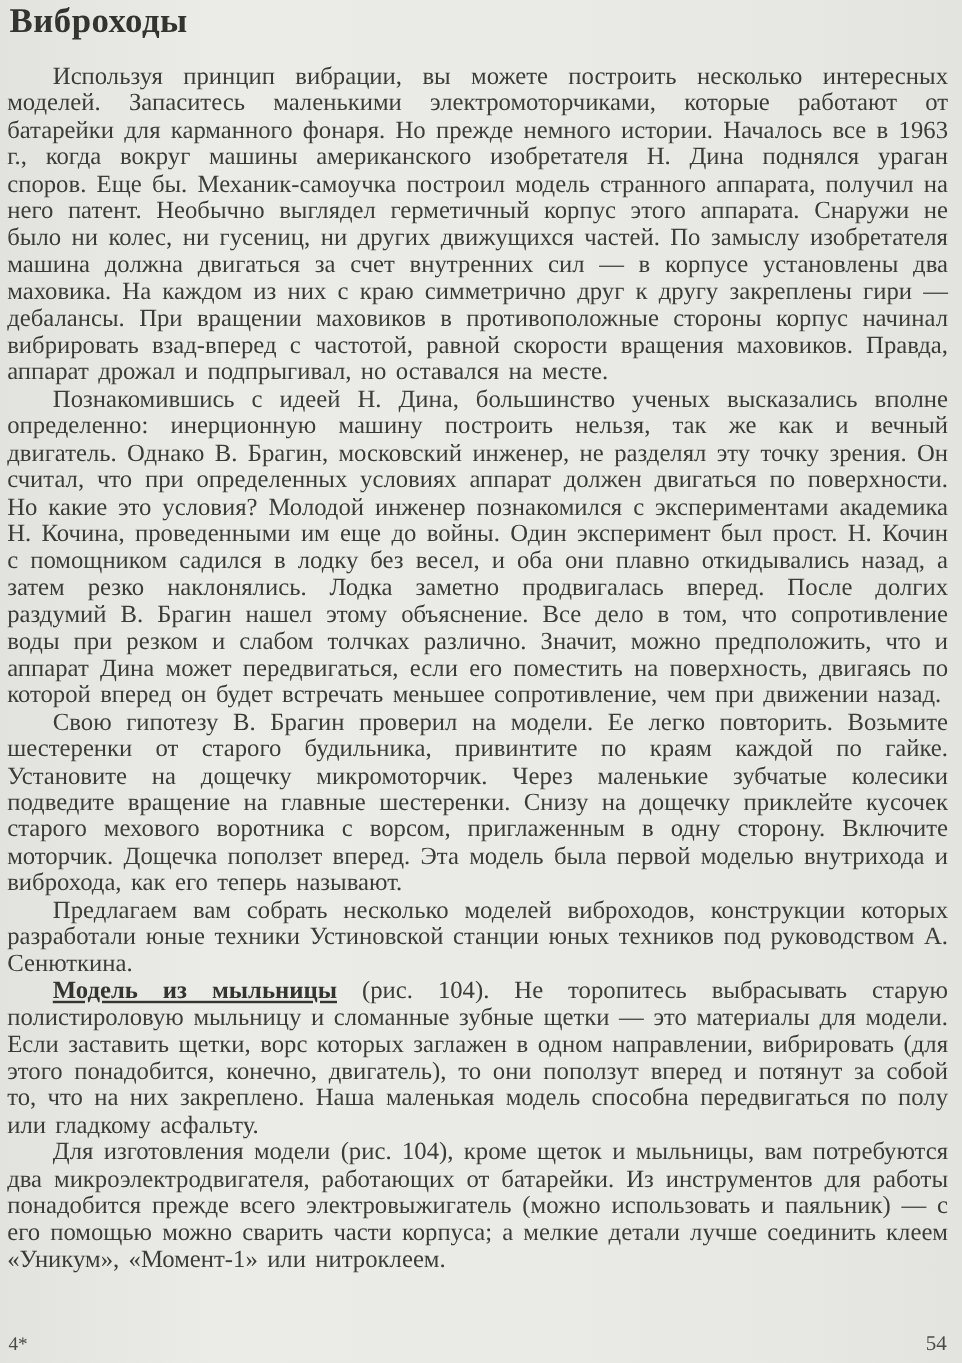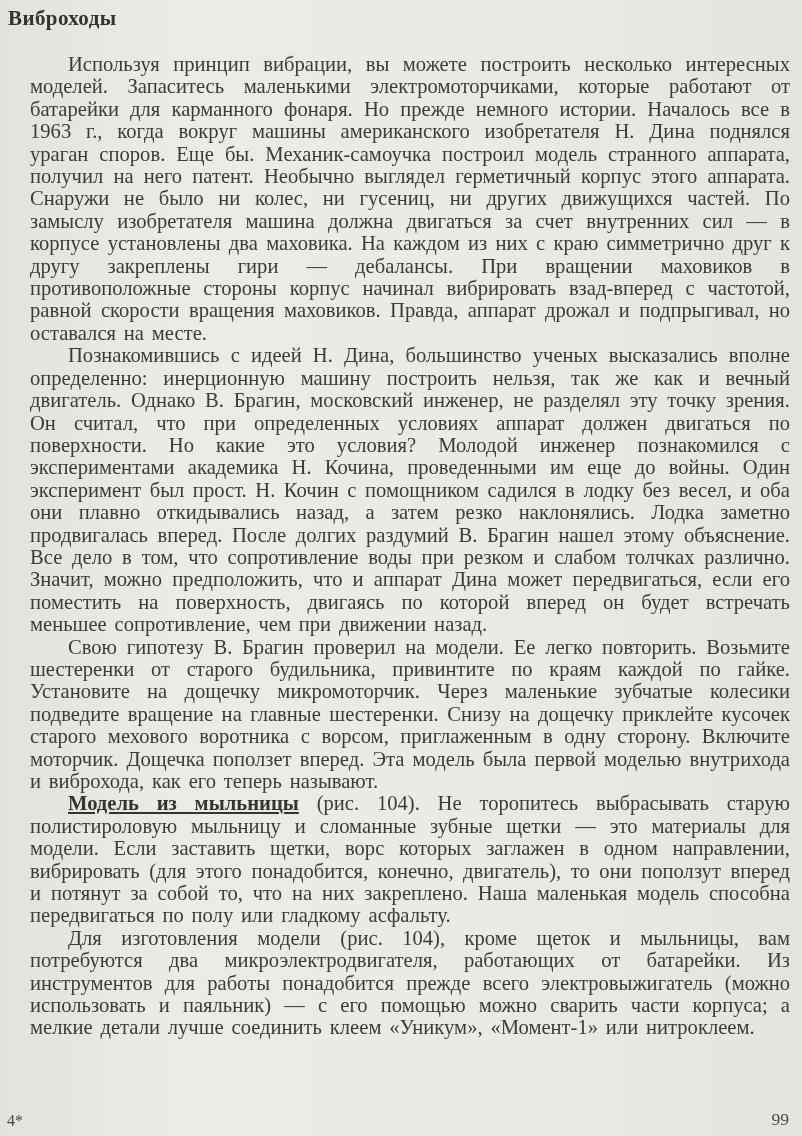--- a/index.html
+++ b/index.html
@@ -13,29 +13,28 @@
     height: 1136px;
     box-sizing: border-box;
     overflow: hidden;
     background: linear-gradient(to right, #e2e2de 0%, #ebebe7 22%, #eaeae6 55%, #e7e7e3 82%, #e3e3df 100%);
     color: #38383486;
     font-family: "Liberation Serif", "DejaVu Serif", serif;
     padding: 4px 12px 0 6px;
   }
   .title {
     margin: 0 0 0 2px;
-    font-size: 21px;
+    font-size: 29px;
     line-height: 28px;
     font-weight: bold;
     letter-spacing: 0.4px;
     color: #34342f;
   }
   .text-column {
     margin-top: 21px;
-    margin-left: 24px;
   }
   .text-column p {
     margin: 0;
     text-align: justify;
     text-indent: 38px;
     font-size: 20.6px;
     line-height: 22.4px;
     word-spacing: 0.13em;
     color: #3b3b37;
   }
@@ -66,25 +65,26 @@
   <h1 class="title">Виброходы</h1>
 
   <div class="text-column">
 
     <p><span class="lead-bold"></span><span>Используя принцип вибрации, вы можете построить несколько интересных моделей. Запаситесь маленькими электромоторчиками, которые работают от батарейки для карманного фонаря. Но прежде немного истории. Началось все в 1963 г., когда вокруг машины американского изобретателя Н. Дина поднялся ураган споров. Еще бы. Механик-самоучка построил модель странного аппарата, получил на него патент. Необычно выглядел герметичный корпус этого аппарата. Снаружи не было ни колес, ни гусениц, ни других движущихся частей. По замыслу изобретателя машина должна двигаться за счет внутренних сил — в корпусе установлены два маховика. На каждом из них с краю симметрично друг к другу закреплены гири — дебалансы. При вращении маховиков в противоположные стороны корпус начинал вибрировать взад-вперед с частотой, равной скорости вращения маховиков. Правда, аппарат дрожал и подпрыгивал, но оставался на месте.</span></p>
 
     <p><span class="lead-bold"></span><span>Познакомившись с идеей Н. Дина, большинство ученых высказались вполне определенно: инерционную машину построить нельзя, так же как и вечный двигатель. Однако В. Брагин, московский инженер, не разделял эту точку зрения. Он считал, что при определенных условиях аппарат должен двигаться по поверхности. Но какие это условия? Молодой инженер познакомился с экспериментами академика Н. Кочина, проведенными им еще до войны. Один эксперимент был прост. Н. Кочин с помощником садился в лодку без весел, и оба они плавно откидывались назад, а затем резко наклонялись. Лодка заметно продвигалась вперед. После долгих раздумий В. Брагин нашел этому объяснение. Все дело в том, что сопротивление воды при резком и слабом толчках различно. Значит, можно предположить, что и аппарат Дина может передвигаться, если его поместить на поверхность, двигаясь по которой вперед он будет встречать меньшее сопротивление, чем при движении назад.</span></p>
 
     <p><span class="lead-bold"></span><span>Свою гипотезу В. Брагин проверил на модели. Ее легко повторить. Возьмите шестеренки от старого будильника, привинтите по краям каждой по гайке. Установите на дощечку микромоторчик. Через маленькие зубчатые колесики подведите вращение на главные шестеренки. Снизу на дощечку приклейте кусочек старого мехового воротника с ворсом, приглаженным в одну сторону. Включите моторчик. Дощечка поползет вперед. Эта модель была первой моделью внутрихода и виброхода, как его теперь называют.</span></p>
 
+    <p><span class="lead-bold"></span><span>Предлагаем вам собрать несколько моделей виброходов, конструкции которых разработали юные техники Устиновской станции юных техников под руководством А. Сенюткина.</span></p>
 
     <p><span class="lead-bold">Модель из мыльницы</span><span> (рис. 104). Не торопитесь выбрасывать старую полистироловую мыльницу и сломанные зубные щетки — это материалы для модели. Если заставить щетки, ворс которых заглажен в одном направлении, вибрировать (для этого понадобится, конечно, двигатель), то они поползут вперед и потянут за собой то, что на них закреплено. Наша маленькая модель способна передвигаться по полу или гладкому асфальту.</span></p>
 
     <p><span class="lead-bold"></span><span>Для изготовления модели (рис. 104), кроме щеток и мыльницы, вам потребуются два микроэлектродвигателя, работающих от батарейки. Из инструментов для работы понадобится прежде всего электровыжигатель (можно использовать и паяльник) — с его помощью можно сварить части корпуса; а мелкие детали лучше соединить клеем «Уникум», «Момент-1» или нитроклеем.</span></p>
 
   </div>
 
   <div class="page-footer">
     <span class="sig-mark">4*</span>
-    <span class="page-num">99</span>
+    <span class="page-num">54</span>
   </div>
 
 </div>
 
 </body></html>

